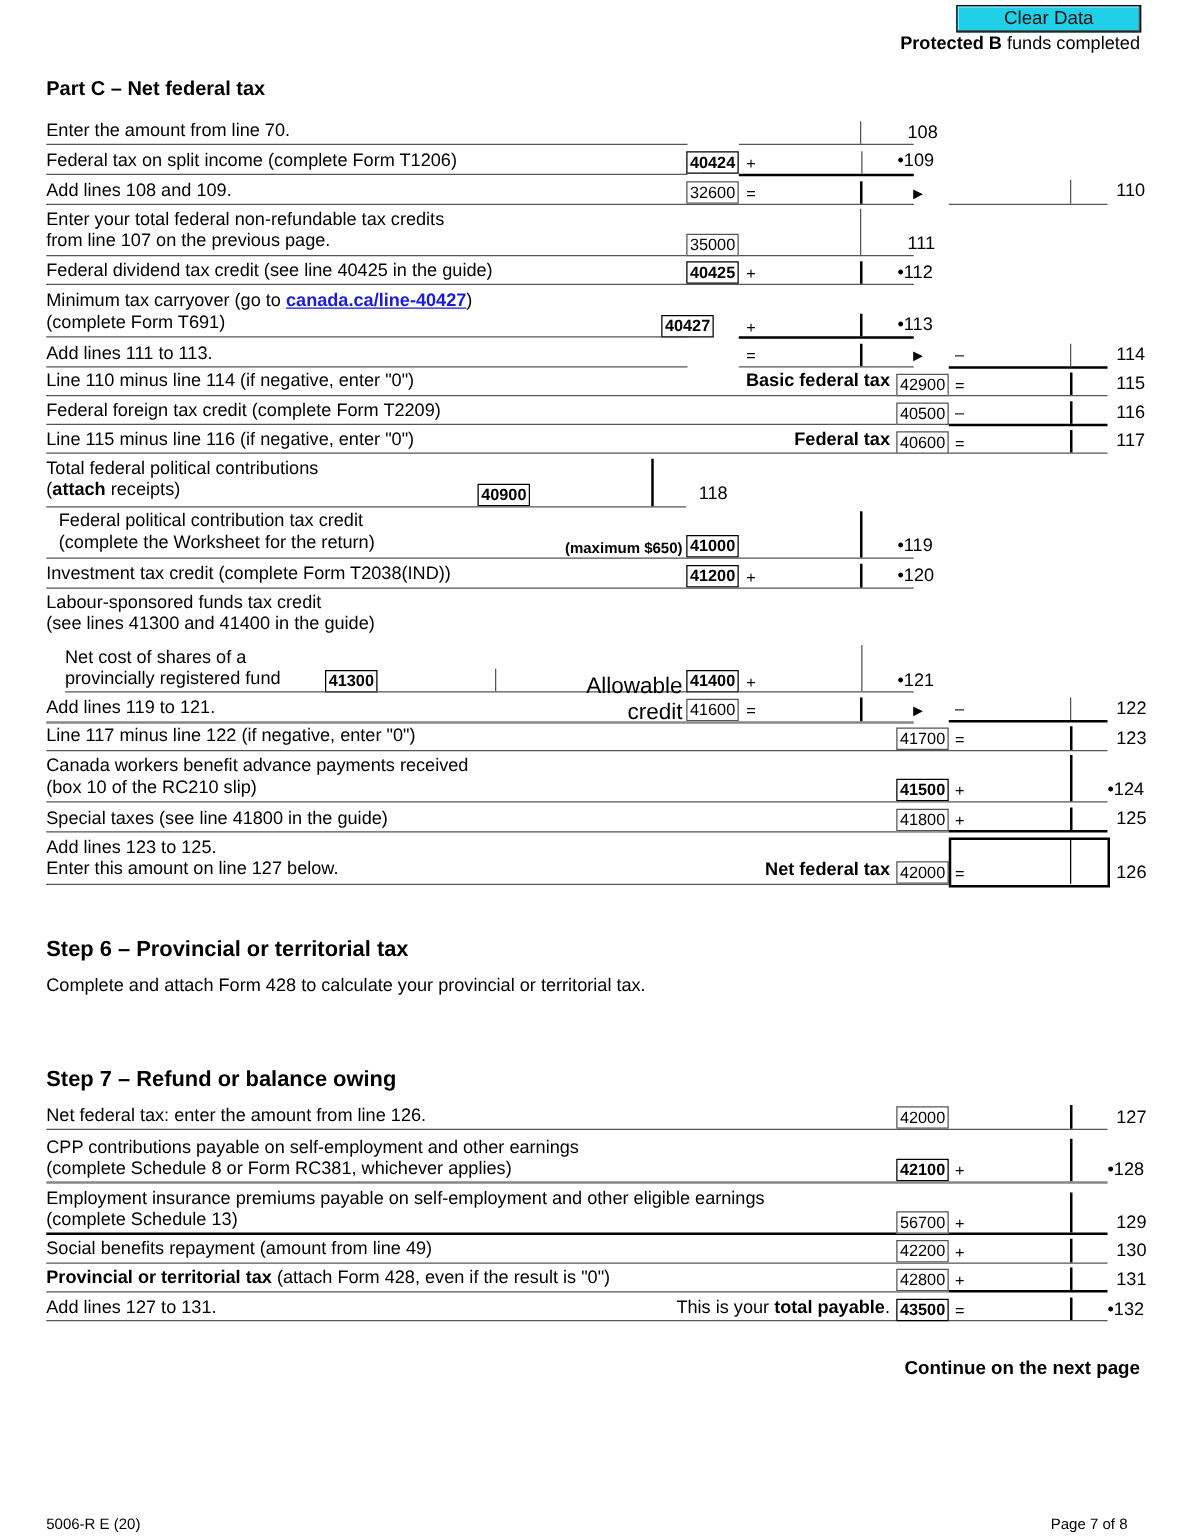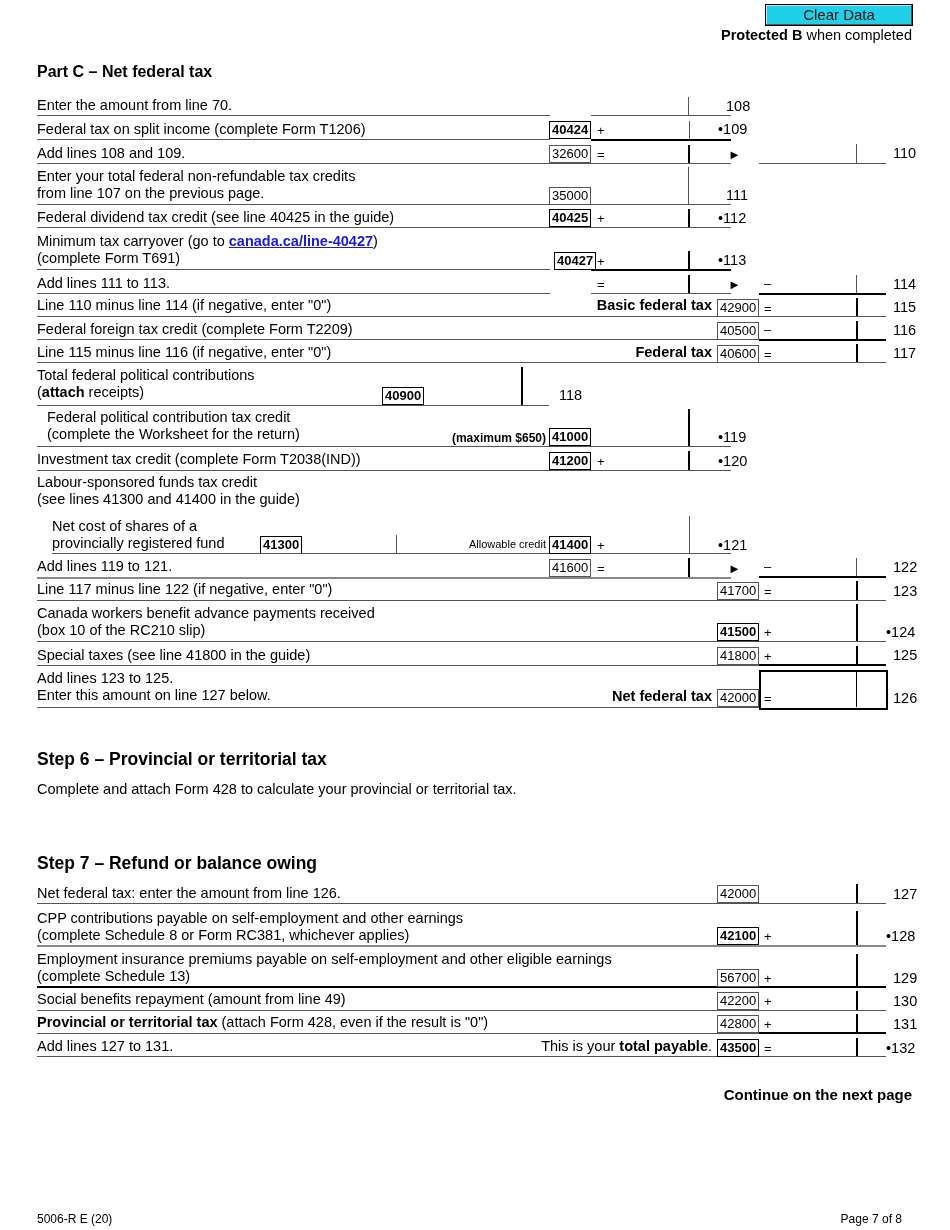--- a/index.html
+++ b/index.html
@@ -25,21 +25,21 @@
   .arrow { font-size: 13px; }
   .field { background: transparent; border: none; outline: none; height: 17px; }
   a.link { color: #1a1adb; font-weight: bold; text-decoration: underline; }
   .rlabel { font-weight: bold; text-align: right; }
   .small { font-size: 12px; }
 </style>
 </head>
 <body>
 
 <div class="abs clear-btn">Clear Data</div>
-<div class="abs protected"><b>Protected B</b><span> when completed</span></div>
+<div class="abs protected"><b>Protected B</b><span> funds completed</span></div>
 
 <div class="abs h2" style="top:63px;">Part C – Net federal tax</div>
 
 <div class="abs txt" style="top:97px;">Enter the amount from line 70.</div>
 <div class="abs hline" style="left:37px;top:115px;width:513px;"></div>
 <div class="abs hline" style="left:591px;top:115px;width:140px;"></div>
 <div class="abs vline" style="left:688px;top:97px;height:18px;"></div>
 <div class="abs lnum" style="left:726px;top:98px;">108</div>
 <input class="abs field" style="left: 593px; top: 97px; width: 92px;">
 
@@ -75,21 +75,21 @@
 <div class="abs hline" style="left:37px;top:227px;width:694px;"></div>
 <div class="abs code bold" style="left:549px;top:209px;text-align:right;">40425</div>
 <div class="abs op" style="left:597px;top:211px;">+</div>
 <div class="abs vthick" style="left:688px;top:209px;height:18px;"></div>
 <div class="abs lnum" style="left:718px;top:210px;">•112</div>
 <input class="abs field" style="left: 606px; top: 209px; width: 80px;">
 
 <div class="abs txt" style="top:233px;"><span>Minimum tax carryover (go to </span><a class="link">canada.ca/line-40427</a><span>)</span></div>
 <div class="abs txt" style="top:250px;">(complete Form T691)</div>
 <div class="abs hline" style="left:37px;top:269px;width:513px;"></div>
-<div class="abs code bold" style="left:554px;top:252px;">40427</div>
+<div class="abs code bold" style="left:529px;top:252px;">40427</div>
 <div class="abs op" style="left:597px;top:254px;">+</div>
 <div class="abs hthick" style="left:591px;top:269px;width:140px;"></div>
 <div class="abs vthick" style="left:688px;top:251px;height:18px;"></div>
 <div class="abs lnum" style="left:718px;top:252px;">•113</div>
 <input class="abs field" style="left: 606px; top: 251px; width: 80px;">
 
 <div class="abs txt" style="top:275px;">Add lines 111 to 113.</div>
 <div class="abs hline" style="left:37px;top:293px;width:513px;"></div>
 <div class="abs op" style="left:597px;top:277px;">=</div>
 <div class="abs hline" style="left:591px;top:293px;width:140px;"></div>
@@ -155,21 +155,21 @@
 
 <div class="abs txt" style="top:474px;">Labour-sponsored funds tax credit</div>
 <div class="abs txt" style="top:491px;">(see lines 41300 and 41400 in the guide)</div>
 
 <div class="abs txt" style="top:518px;left:52px;">Net cost of shares of a</div>
 <div class="abs txt" style="top:535px;left:52px;">provincially registered fund</div>
 <div class="abs code bold" style="left:260px;top:536px;">41300</div>
 <div class="abs hline" style="left:52px;top:553px;width:498px;"></div>
 <div class="abs vline" style="left:396px;top:535px;height:18px;"></div>
 <input class="abs field" style="left: 308px; top: 535px; width: 84px;">
-<div class="abs small" style="left:420px;top:538px;width:126px;text-align:right;font-size:11px;">Allowable credit</div>
+<div class="abs small" style="left:420px;top:538px;width:126px;text-align:right;font-size:18px;">Allowable credit</div>
 <div class="abs code bold" style="left:549px;top:536px;">41400</div>
 <div class="abs op" style="left:597px;top:538px;">+</div>
 <div class="abs hline" style="left:591px;top:553px;width:140px;"></div>
 <div class="abs vline" style="left:689px;top:516px;height:37px;"></div>
 <div class="abs lnum" style="left:718px;top:537px;">•121</div>
 <input class="abs field" style="left: 606px; top: 536px; width: 80px;">
 
 <div class="abs txt" style="top:558px;">Add lines 119 to 121.</div>
 <div class="abs hline" style="left:37px;top:577px;width:694px;border-top-width:2px;border-color:#888;"></div>
 <div class="abs code" style="left:549px;top:559px;">41600</div>

